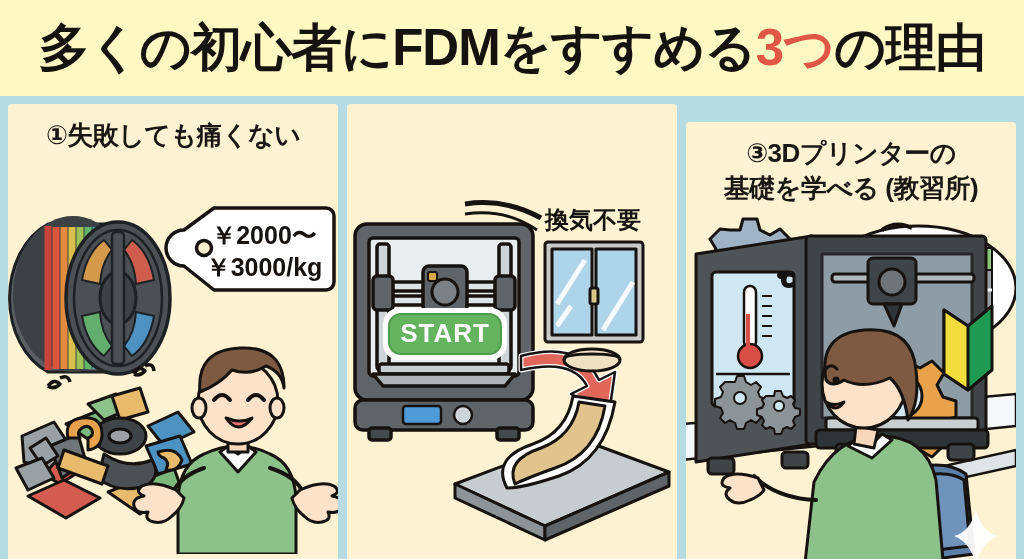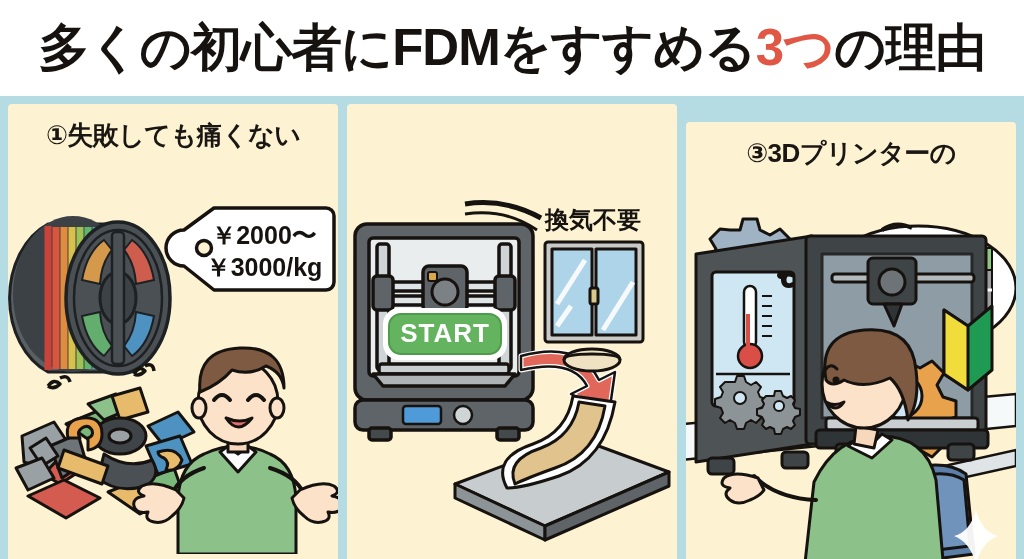--- a/index.html
+++ b/index.html
@@ -16,21 +16,21 @@
     height: 559px;
     overflow: hidden;
     background: #b6dce3;
   }
   
   .header-band {
     position: absolute;
     left: 0; top: 0;
     width: 1024px;
     height: 96px;
-    background: #ffffff;
+    background: #fef9c3;
   }
   .main-title {
     position: absolute;
     left: 0; top: 14px;
     width: 1024px;
     text-align: center;
     font-size: 51px;
     line-height: 68px;
     font-weight: 700;
     letter-spacing: -1px;
@@ -282,20 +282,21 @@
             <ellipse cx="245" cy="164" rx="28" ry="11" fill="#efe2c2"></ellipse>
             <path d="M217 164 q0 -6 28 -6 q28 0 28 6" fill="none"></path>
           </g>
         </svg>
       </div>
     </div>
 
     <div class="panel" id="panel-3">
       <div class="panel-title">
         <span>③3Dプリンターの</span>
+        <span class="l2">基礎を学べる (教習所)</span>
       </div>
       <div class="panel-art">
         <svg class="art-svg" viewBox="0 0 330 358" xmlns="http://www.w3.org/2000/svg">
 
           <g stroke="#16120f" stroke-width="3" stroke-linejoin="round">
             <path d="M44 16 l10 0 l3 -11 l14 0 l3 11 l10 5 l10 -6 l10 10 l-6 10 l5 10 l11 3 l0 14 l-11 3 l-5 10 l6 10 l-10 10 l-10 -6 l-10 5 l-3 11 l-14 0 l-3 -11 l-10 -5 l-10 6 l-10 -10 l6 -10 l-5 -10 l-11 -3 l0 -14 l11 -3 l5 -10 l-6 -10 l10 -10 Z" fill="#9fb3c4"></path>
             <circle cx="56" cy="52" r="18" fill="#fdf3d2"></circle>
             <circle cx="56" cy="52" r="18" fill="none"></circle>
           </g>
           <g stroke="#16120f" stroke-width="3" stroke-linejoin="round">

